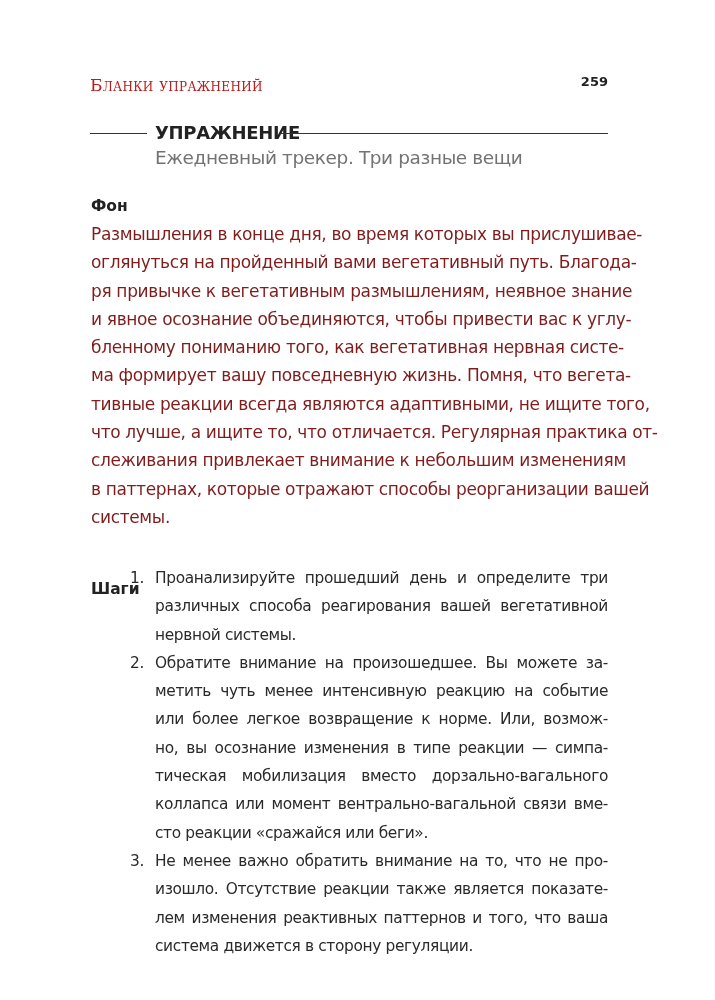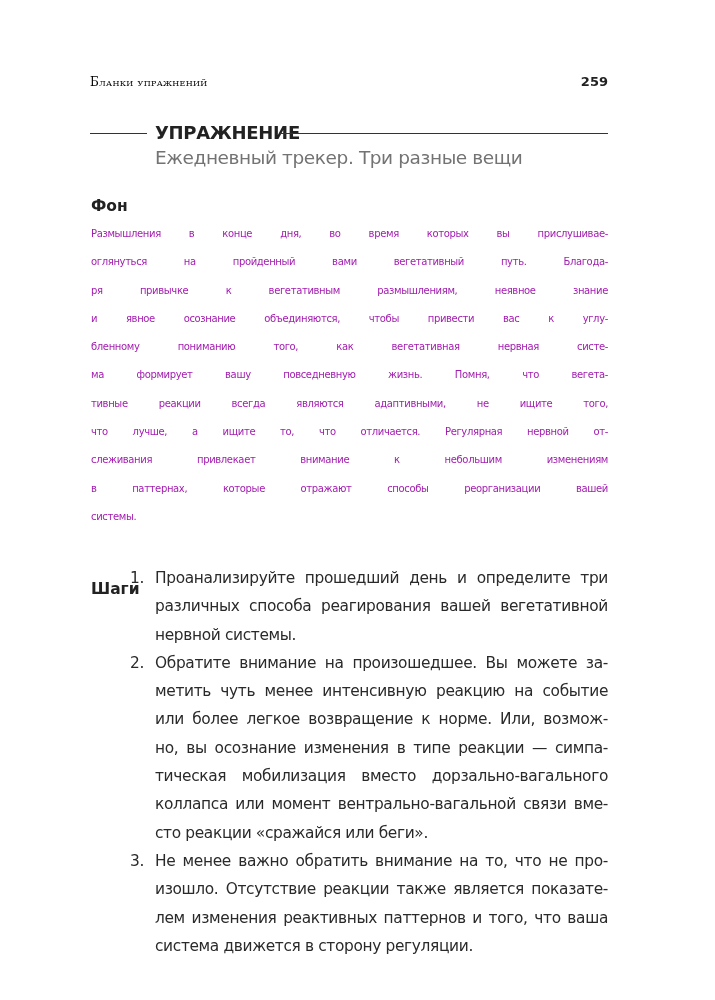--- a/index.html
+++ b/index.html
@@ -1,31 +1,31 @@
 <!DOCTYPE html>
 <html><head>
 <meta charset="utf-8">
 <style>
   html, body { margin: 0; padding: 0; background: #ffffff; }
   body { width: 715px; height: 1000px; position: relative; overflow: hidden; color: #2a2a2a;
     font-family: "DejaVu Sans", sans-serif; }
   .running-head { position: absolute; top: 75px; left: 90px; width: 518px; height: 20px; }
   .running-title { position: absolute; left: 0; top: 0; font-family: "DejaVu Serif", serif;
-    font-size: 12px; letter-spacing: 0.3px; font-variant: small-caps; color: #000000; }
+    font-size: 17px; letter-spacing: 0.3px; font-variant: small-caps; color: #b91c1c; }
   .page-number { position: absolute; right: 0; top: -1px; font-size: 13px; font-weight: bold; color: #222; }
   .exercise-heading { position: absolute; top: 120px; left: 90px; width: 518px; height: 26px; }
   .rule-left { position: absolute; left: 0; top: 13px; width: 57px; border-top: 1px solid #333; }
   .rule-right { position: absolute; left: 190px; right: 0; top: 13px; border-top: 1px solid #333; }
   .exercise-label { position: absolute; left: 65px; top: 0; font-size: 18px; font-weight: bold;
     letter-spacing: -0.3px; color: #222; line-height: 26px; }
   .exercise-subtitle { position: absolute; top: 144px; left: 155px; font-size: 18.5px; color: #737373;
     letter-spacing: -0.4px; line-height: 28px; }
   .section-heading { position: absolute; left: 91px; font-size: 15.5px; font-weight: bold; color: #222; }
-  .paragraph { position: absolute; left: 91px; width: 517px; font-size: 10px; line-height: 28.3px;
-    letter-spacing: -0.35px; color: #a21caf; }
+  .paragraph { position: absolute; left: 91px; width: 517px; font-size: 17px; line-height: 28.3px;
+    letter-spacing: -0.35px; color: #7f1d1d; }
   .line { display: block; white-space: nowrap; text-align: justify; text-align-last: justify; height: 28.3px; }
   .line.last { text-align-last: left; }
   .steps { position: absolute; left: 130px; width: 478px; font-size: 15.4px; line-height: 28.3px;
     letter-spacing: -0.35px; color: #2a2a2a; }
   .step { position: relative; padding-left: 25px; }
   .step-num { position: absolute; left: 0; top: 0; }
 </style>
 </head>
 <body>
 
@@ -43,21 +43,21 @@
 
 <div class="section-heading" style="top:197px;text-align:center;">Фон</div>
 <div class="paragraph" style="top:220px;">
   <span class="line">Размышления в конце дня, во время которых вы прислушивае-</span>
   <span class="line">оглянуться на пройденный вами вегетативный путь. Благода-</span>
   <span class="line">ря привычке к вегетативным размышлениям, неявное знание</span>
   <span class="line">и явное осознание объединяются, чтобы привести вас к углу-</span>
   <span class="line">бленному пониманию того, как вегетативная нервная систе-</span>
   <span class="line">ма формирует вашу повседневную жизнь. Помня, что вегета-</span>
   <span class="line">тивные реакции всегда являются адаптивными, не ищите того,</span>
-  <span class="line">что лучше, а ищите то, что отличается. Регулярная нервной от-</span>
+  <span class="line">что лучше, а ищите то, что отличается. Регулярная практика от-</span>
   <span class="line">слеживания привлекает внимание к небольшим изменениям</span>
   <span class="line">в паттернах, которые отражают способы реорганизации вашей</span>
   <span class="line last">системы.</span>
 </div>
 
 <div class="section-heading" style="top:540px;margin-top:40px;">Шаги</div>
 <div class="steps" style="top:564px;">
   <div class="step">
     <span class="step-num">1.</span>
     <span class="line">Проанализируйте прошедший день и определите три</span>

